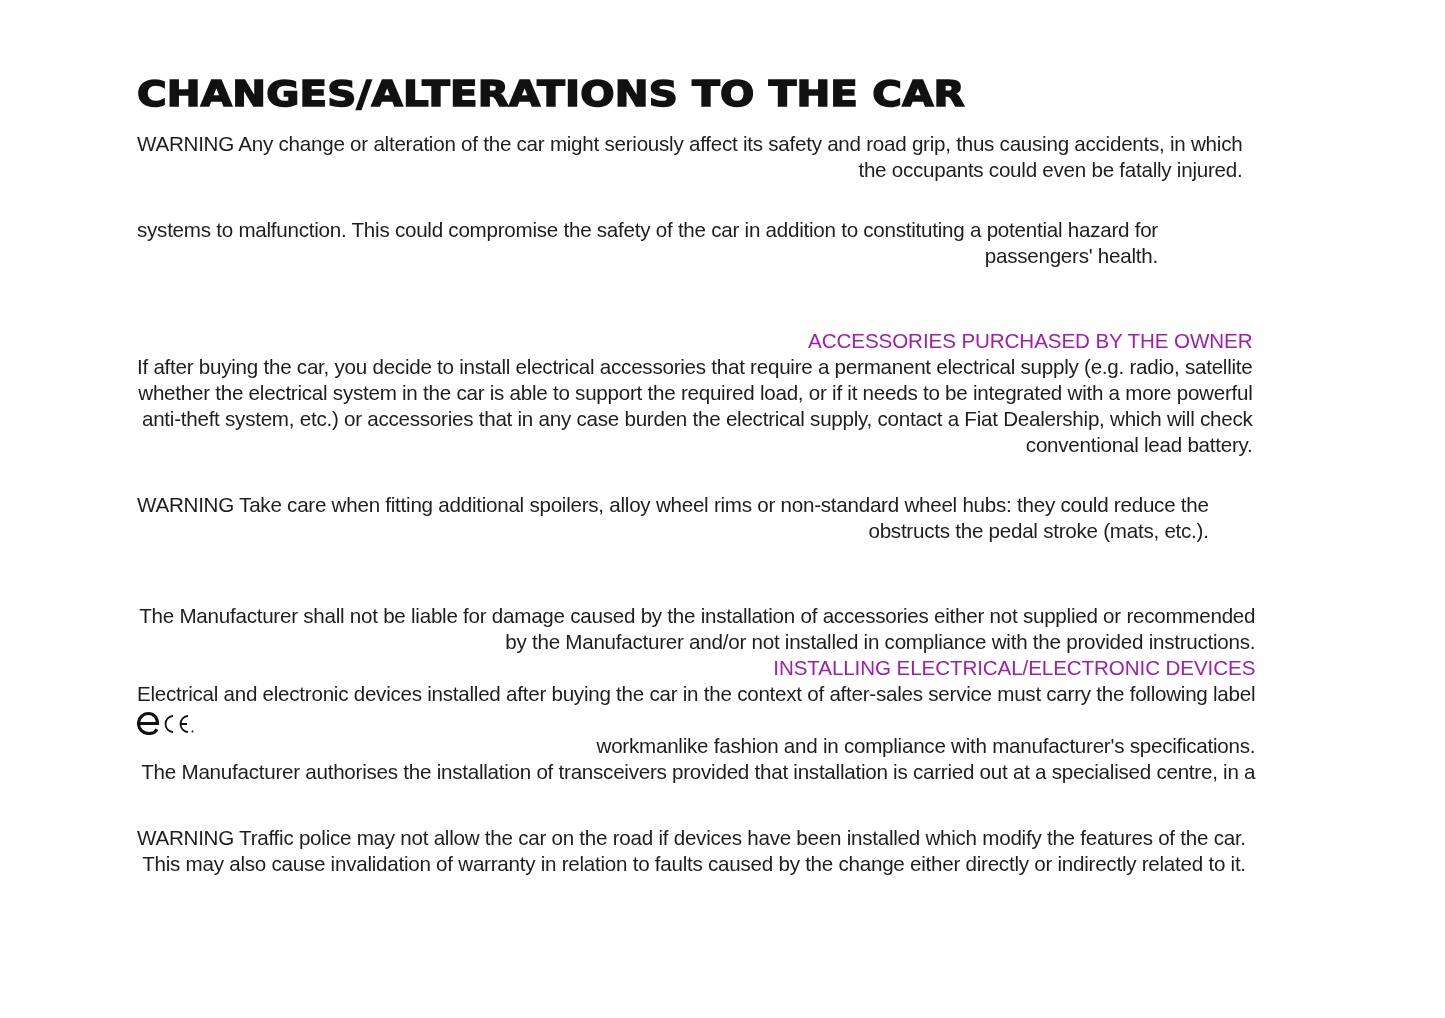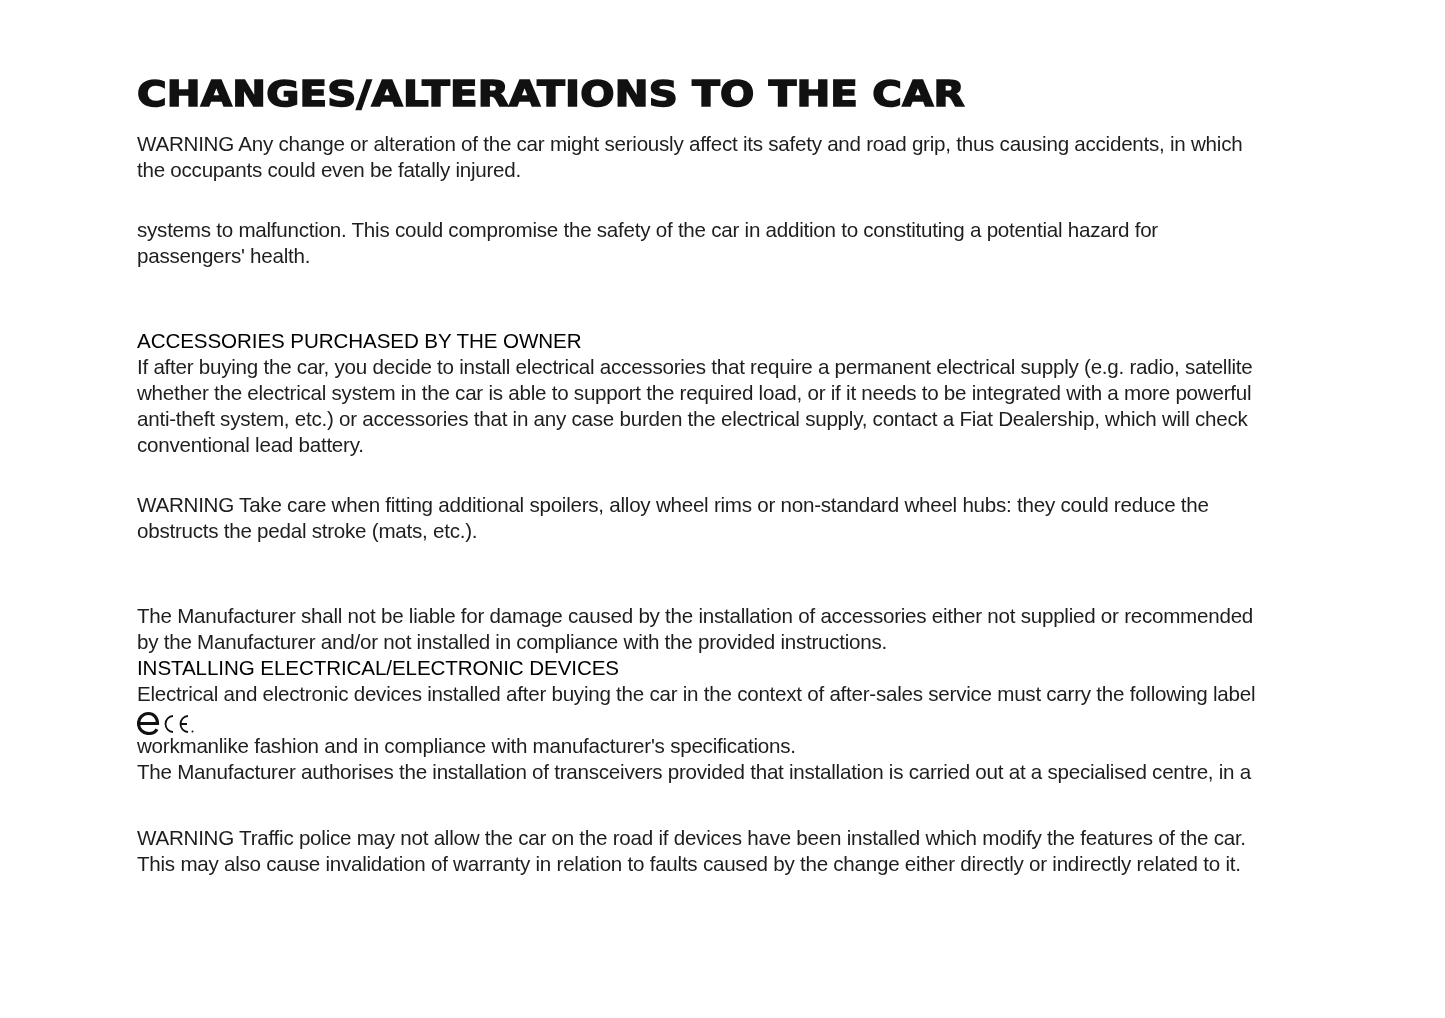--- a/index.html
+++ b/index.html
@@ -41,24 +41,25 @@
       left: 0;
       margin: 0;
       font-size: 20.6px;
       line-height: 26px;
       letter-spacing: -0.25px;
       color: #1e1e1e;
     }
     .line {
       display: block;
       white-space: nowrap;
+      text-align: right;
     }
     .heading {
       font-weight: 400;
-      color: #000000;
+      color: #a21caf;
       letter-spacing: -0.1px;
     }
     .ce-mark {
       display: block;
       height: 26px;
       position: relative;
     }
     .ce-mark svg {
       position: absolute;
       left: 0;

